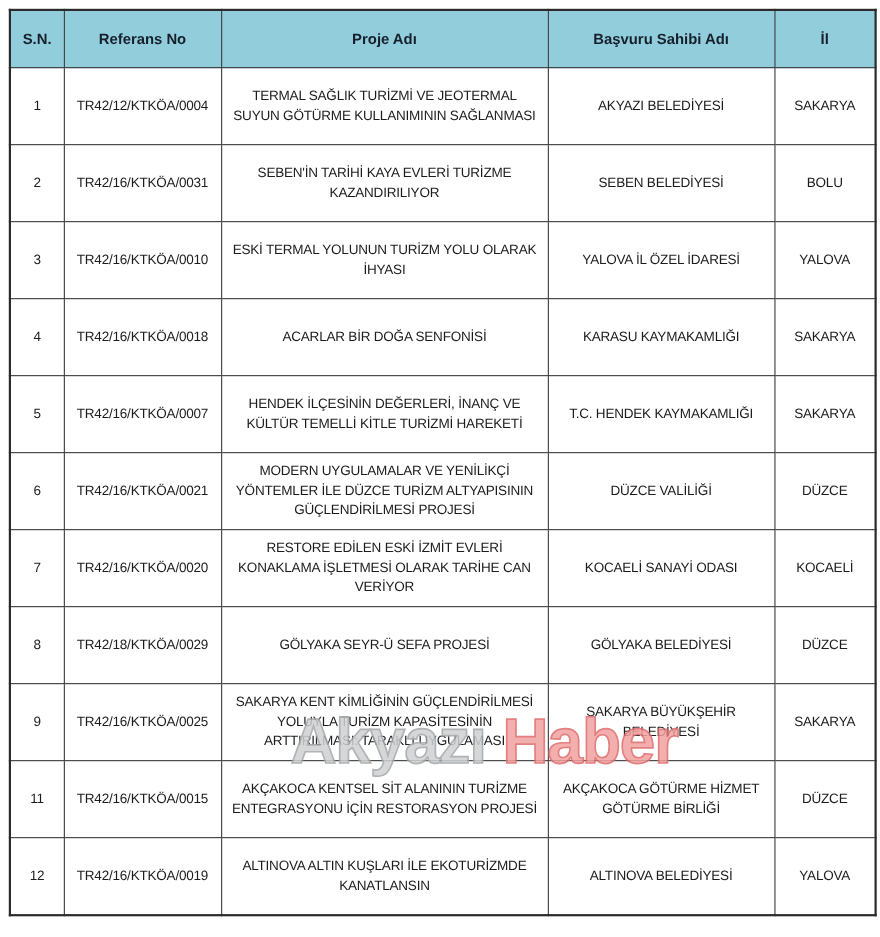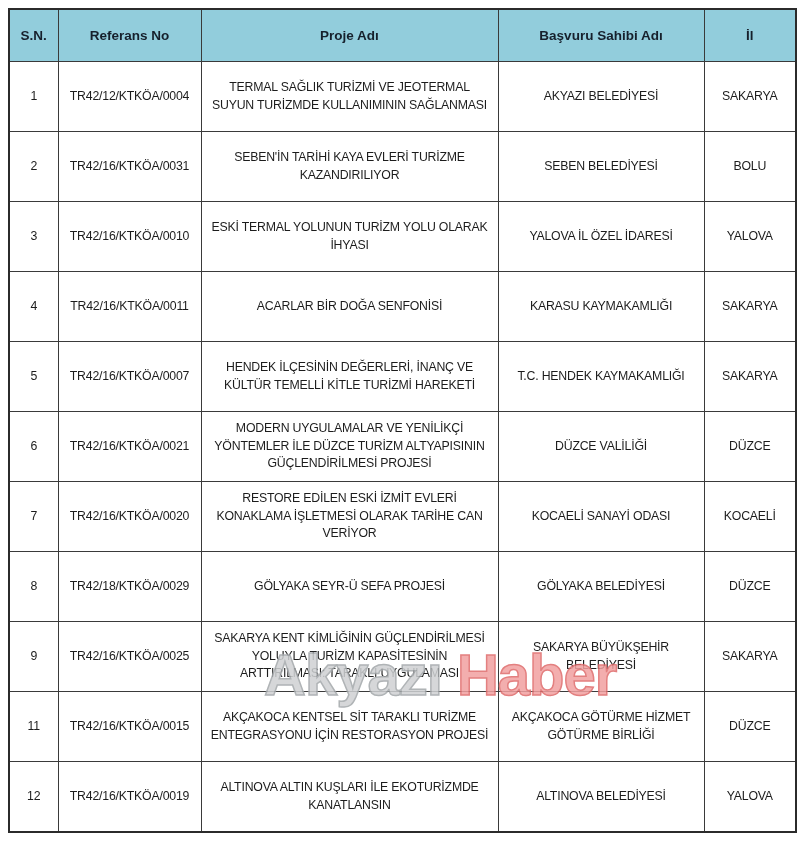--- a/index.html
+++ b/index.html
@@ -90,41 +90,41 @@
         <th>Referans No</th>
         <th>Proje Adı</th>
         <th>Başvuru Sahibi Adı</th>
         <th>İl</th>
       </tr>
     </thead>
     <tbody>
       <tr>
         <td>1</td>
         <td>TR42/12/KTKÖA/0004</td>
-        <td>TERMAL SAĞLIK TURİZMİ VE JEOTERMAL SUYUN TURİZMDE KULLANIMININ SAĞLANMASI</td>
+        <td>TERMAL SAĞLIK TURİZMİ VE JEOTERMAL SUYUN GÖTÜRME KULLANIMININ SAĞLANMASI</td>
         <td>AKYAZI BELEDİYESİ</td>
         <td>SAKARYA</td>
       </tr>
       <tr>
         <td>2</td>
         <td>TR42/16/KTKÖA/0031</td>
         <td>SEBEN'İN TARİHİ KAYA EVLERİ TURİZME KAZANDIRILIYOR</td>
         <td>SEBEN BELEDİYESİ</td>
         <td>BOLU</td>
       </tr>
       <tr>
         <td>3</td>
         <td>TR42/16/KTKÖA/0010</td>
         <td>ESKİ TERMAL YOLUNUN TURİZM YOLU OLARAK İHYASI</td>
         <td>YALOVA İL ÖZEL İDARESİ</td>
         <td>YALOVA</td>
       </tr>
       <tr>
         <td>4</td>
-        <td>TR42/16/KTKÖA/0011</td>
+        <td>TR42/16/KTKÖA/0018</td>
         <td>ACARLAR BİR DOĞA SENFONİSİ</td>
         <td>KARASU KAYMAKAMLIĞI</td>
         <td>SAKARYA</td>
       </tr>
       <tr>
         <td>5</td>
         <td>TR42/16/KTKÖA/0007</td>
         <td>HENDEK İLÇESİNİN DEĞERLERİ, İNANÇ VE KÜLTÜR TEMELLİ KİTLE TURİZMİ HAREKETİ</td>
         <td>T.C. HENDEK KAYMAKAMLIĞI</td>
         <td>SAKARYA</td>
@@ -153,21 +153,21 @@
       <tr>
         <td>9</td>
         <td>TR42/16/KTKÖA/0025</td>
         <td>SAKARYA KENT KİMLİĞİNİN GÜÇLENDİRİLMESİ YOLUYLA TURİZM KAPASİTESİNİN ARTTIRILMASI: TARAKLI UYGULAMASI</td>
         <td>SAKARYA BÜYÜKŞEHİR BELEDİYESİ</td>
         <td>SAKARYA</td>
       </tr>
       <tr>
         <td>11</td>
         <td>TR42/16/KTKÖA/0015</td>
-        <td>AKÇAKOCA KENTSEL SİT TARAKLI TURİZME ENTEGRASYONU İÇİN RESTORASYON PROJESİ</td>
+        <td>AKÇAKOCA KENTSEL SİT ALANININ TURİZME ENTEGRASYONU İÇİN RESTORASYON PROJESİ</td>
         <td>AKÇAKOCA GÖTÜRME HİZMET GÖTÜRME BİRLİĞİ</td>
         <td>DÜZCE</td>
       </tr>
       <tr>
         <td>12</td>
         <td>TR42/16/KTKÖA/0019</td>
         <td>ALTINOVA ALTIN KUŞLARI İLE EKOTURİZMDE KANATLANSIN</td>
         <td>ALTINOVA BELEDİYESİ</td>
         <td>YALOVA</td>
       </tr>

